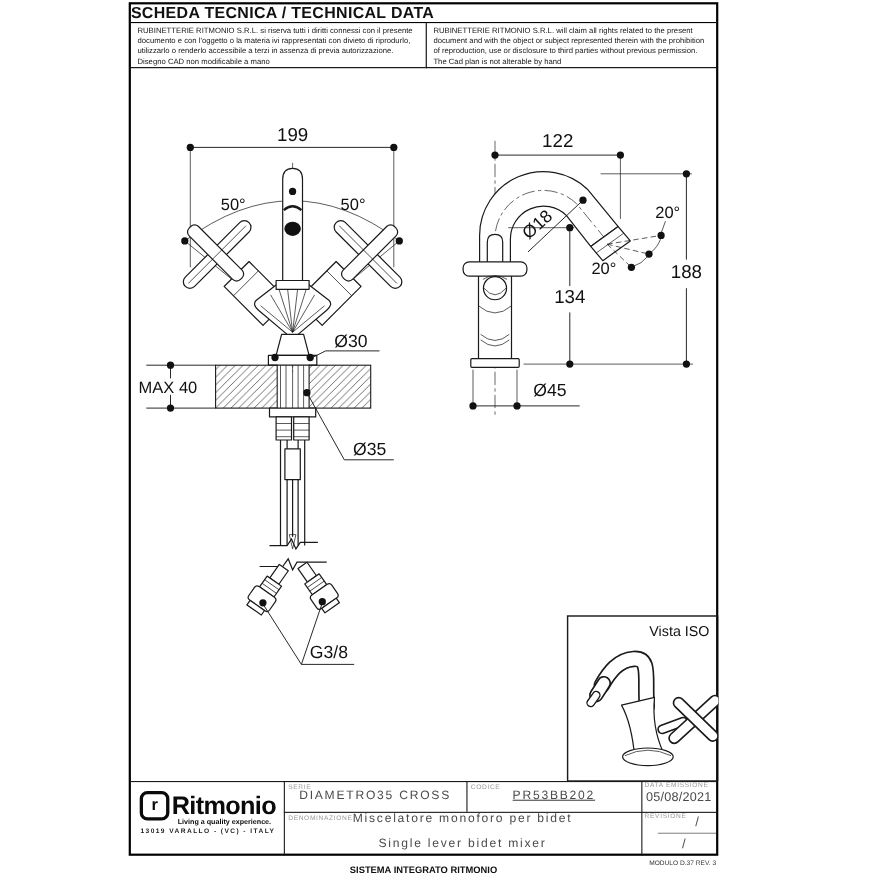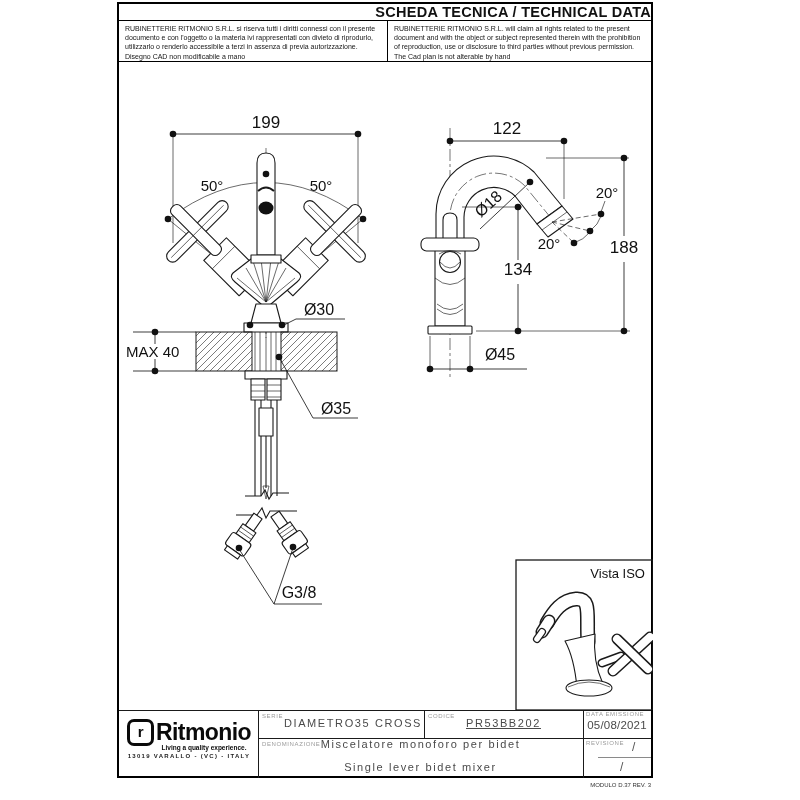--- a/index.html
+++ b/index.html
@@ -1,18 +1,18 @@
 <!DOCTYPE html>
 <html><head>
 <meta charset="utf-8">
 <style>
   html,body{margin:0;padding:0;background:#fff;}
   .page{position:relative;width:800px;height:800px;background:#fff;font-family:"Liberation Sans",sans-serif;color:#111;overflow:hidden;}
   .frame{position:absolute;left:117px;top:2px;width:536px;height:776px;border:2px solid #000;box-sizing:border-box;}
-  .titlebar{position:absolute;left:119px;top:4px;width:532px;height:17px;line-height:16px;text-align:right;
+  .titlebar{position:absolute;left:119px;top:4px;width:532px;height:17px;line-height:16px;text-align:left;
     font-weight:bold;font-size:14.5px;letter-spacing:.3px;border-bottom:1px solid #000;box-sizing:border-box;}
   .disc{position:absolute;top:21px;height:41px;font-size:7px;line-height:1.32;color:#151515;padding:3px 5px 2px 6px;
     box-sizing:border-box;border-bottom:1px solid #000;}
   .disc-it{left:119px;width:268px;}
   .disc-en{left:387px;width:264px;border-left:1px solid #000;}
   .drawing{position:absolute;left:117px;top:62px;width:536px;height:648px;}
 
   
   .drawing .ol{fill:#fff;stroke:#1a1a1a;stroke-width:1.1;stroke-linejoin:round;}
   .drawing .ln{fill:none;stroke:#1a1a1a;stroke-width:1.1;}
@@ -258,31 +258,32 @@
   <div class="logo-wrap">
     <div class="logo-row">
       <div class="logo-mark">r</div>
       <div class="logo-name">Ritmonio</div>
     </div>
     <div class="logo-tagline">Living a quality experience.</div>
     <div class="logo-address">13019 VARALLO - (VC) - ITALY</div>
   </div>
 
   <div class="cell-label" style="left:262px;top:713px;">SERIE</div>
-  <div class="cadtxt" style="left:258px;top:717px;width:166px;padding-left:12px;">DIAMETRO35 CROSS</div>
+  <div class="cadtxt" style="left:258px;top:717px;width:166px;">DIAMETRO35 CROSS</div>
 
   <div class="cell-label" style="left:428px;top:713px;">CODICE</div>
   <div class="cadtxt" style="left:424px;top:717px;width:159px;text-decoration:underline;">PR53BB202</div>
 
   <div class="cell-label" style="left:586px;top:711px;">DATA  EMISSIONE</div>
   <div class="cadtxt" style="left:583px;top:719px;width:68px;font-size:11.5px;letter-spacing:.2px;">05/08/2021</div>
 
   <div class="cell-label" style="left:262px;top:741px;">DENOMINAZIONE</div>
   <div class="cadtxt" style="left:258px;top:738px;width:325px;">Miscelatore monoforo per bidet</div>
   <div class="cadtxt" style="left:258px;top:761px;width:325px;">Single lever bidet mixer</div>
 
   <div class="cell-label" style="left:586px;top:740px;">REVISIONE</div>
   <div class="rev-line" style="left:598px;top:757px;width:53px;"></div>
   <div class="rev-slash" style="left:632px;top:740px;">/</div>
   <div class="rev-slash" style="left:620px;top:760px;">/</div>
 
+  <div class="footer-center">SISTEMA INTEGRATO RITMONIO</div>
   <div class="footer-right">MODULO D.37 REV. 3</div>
 </div>
 
 </body></html>

